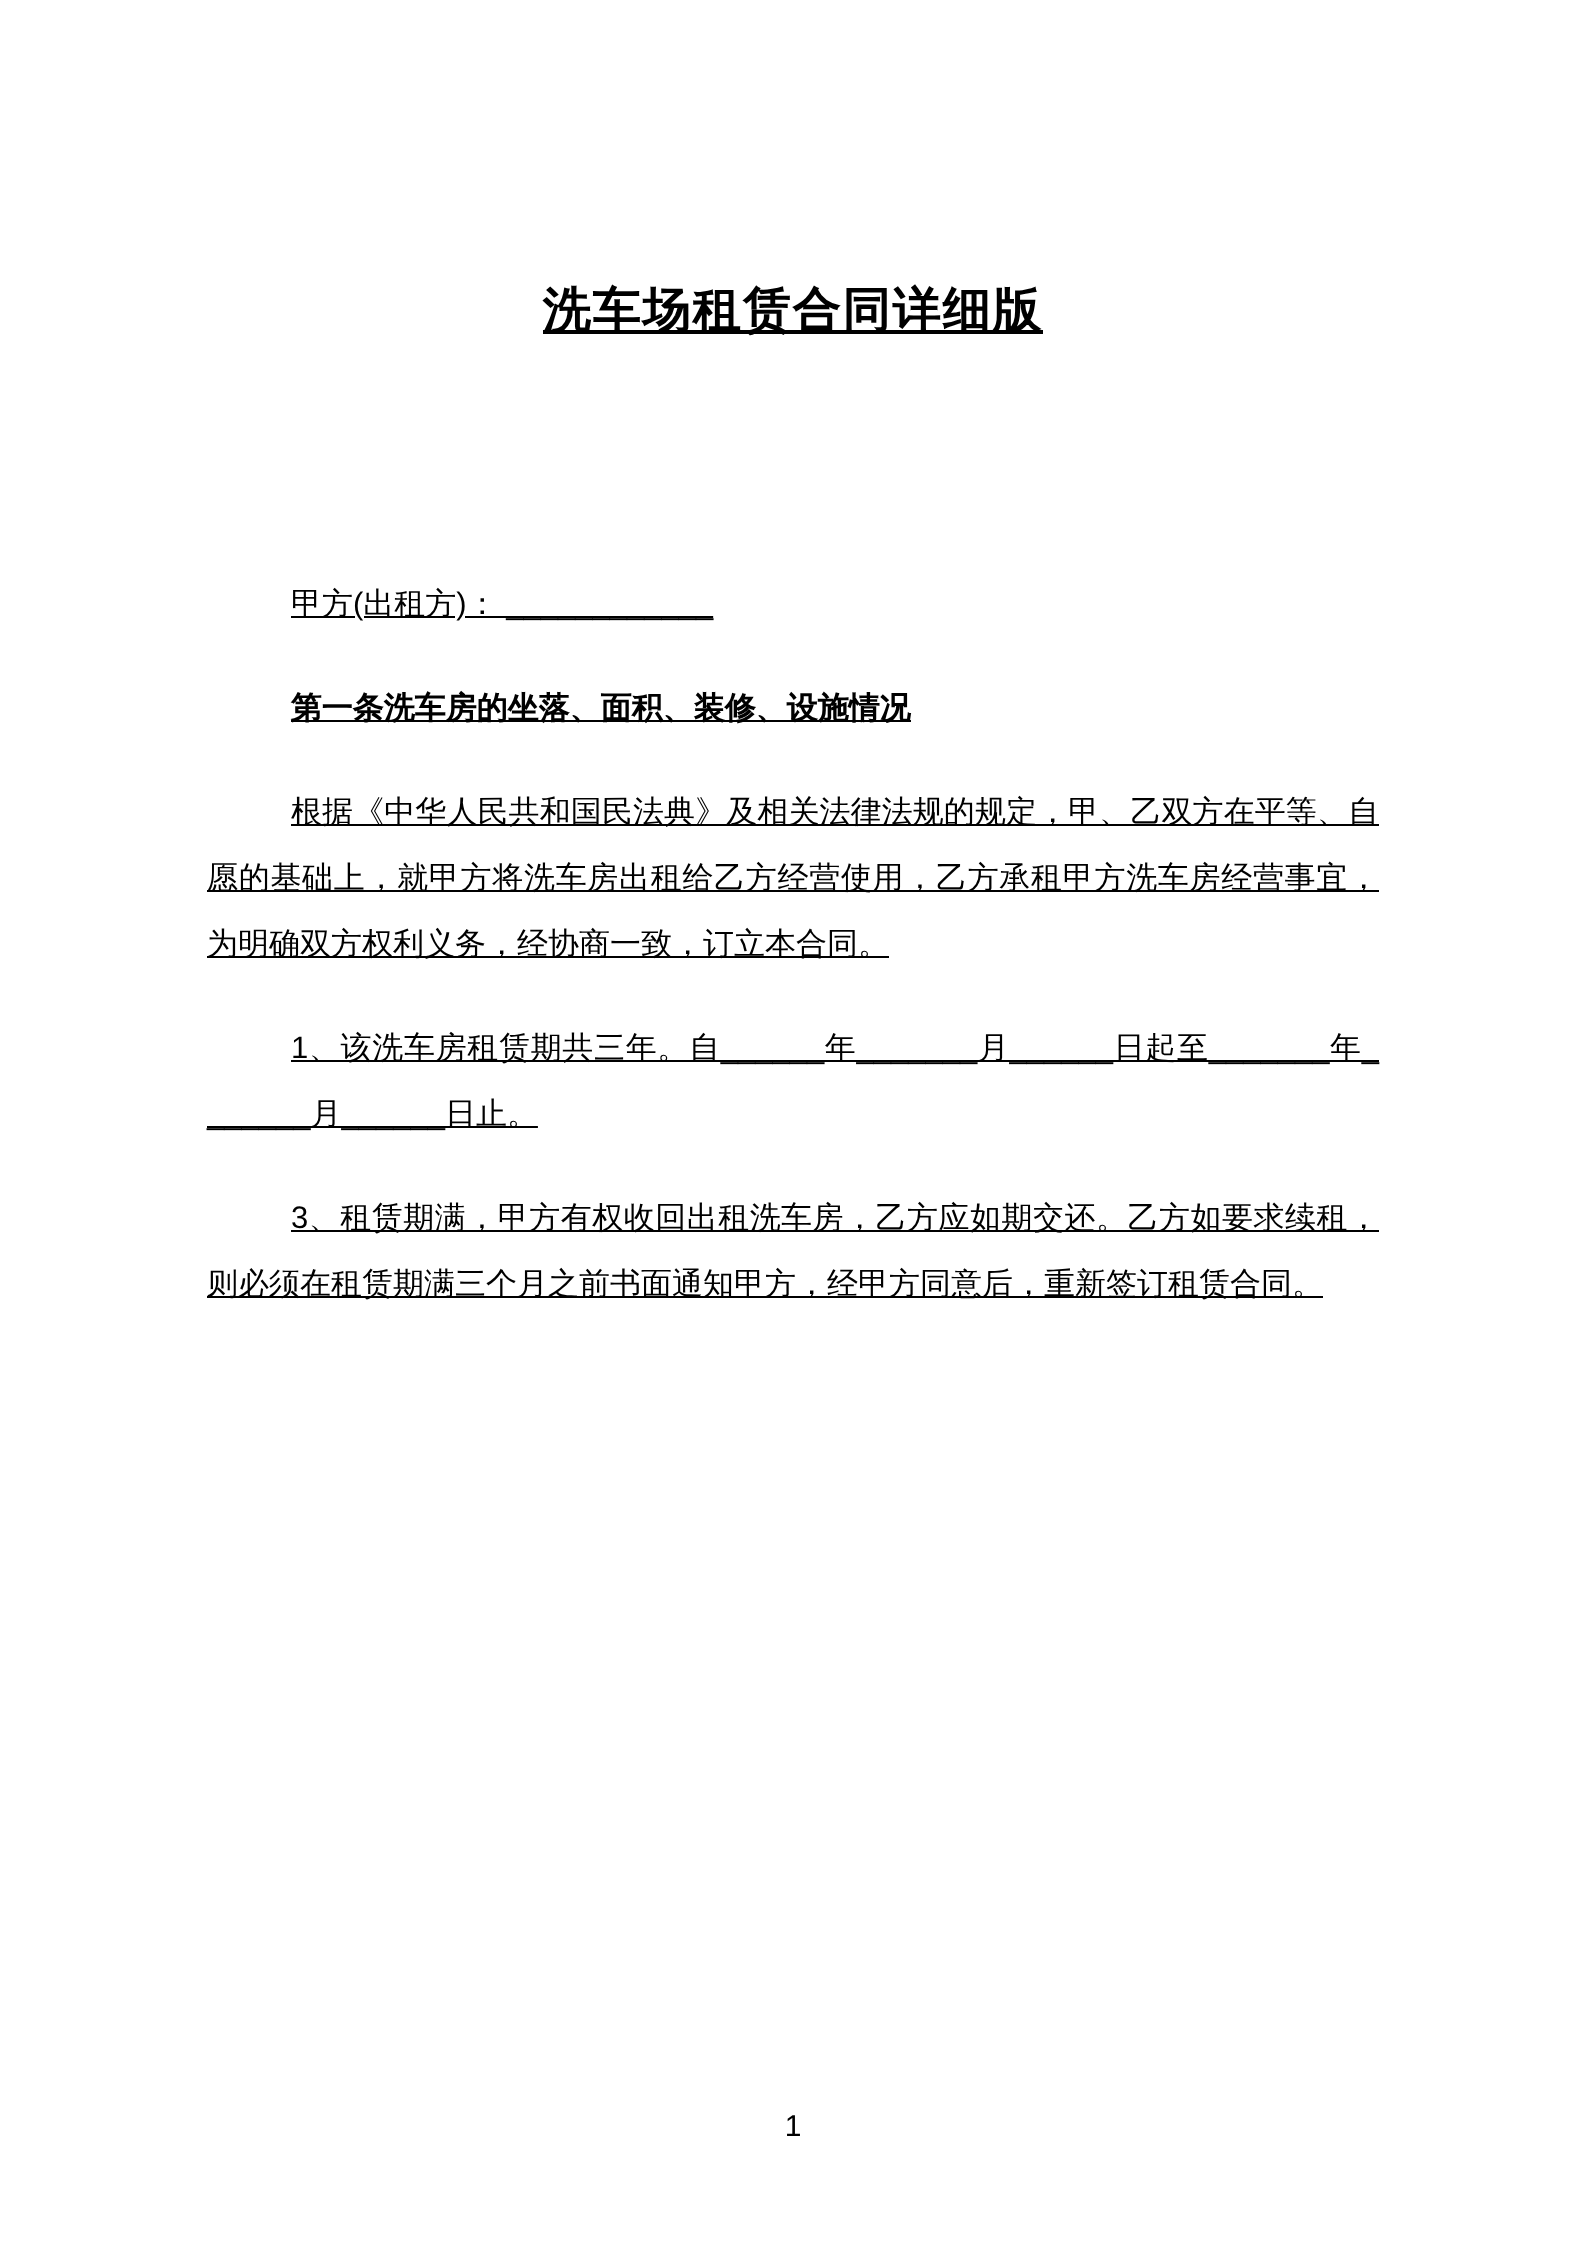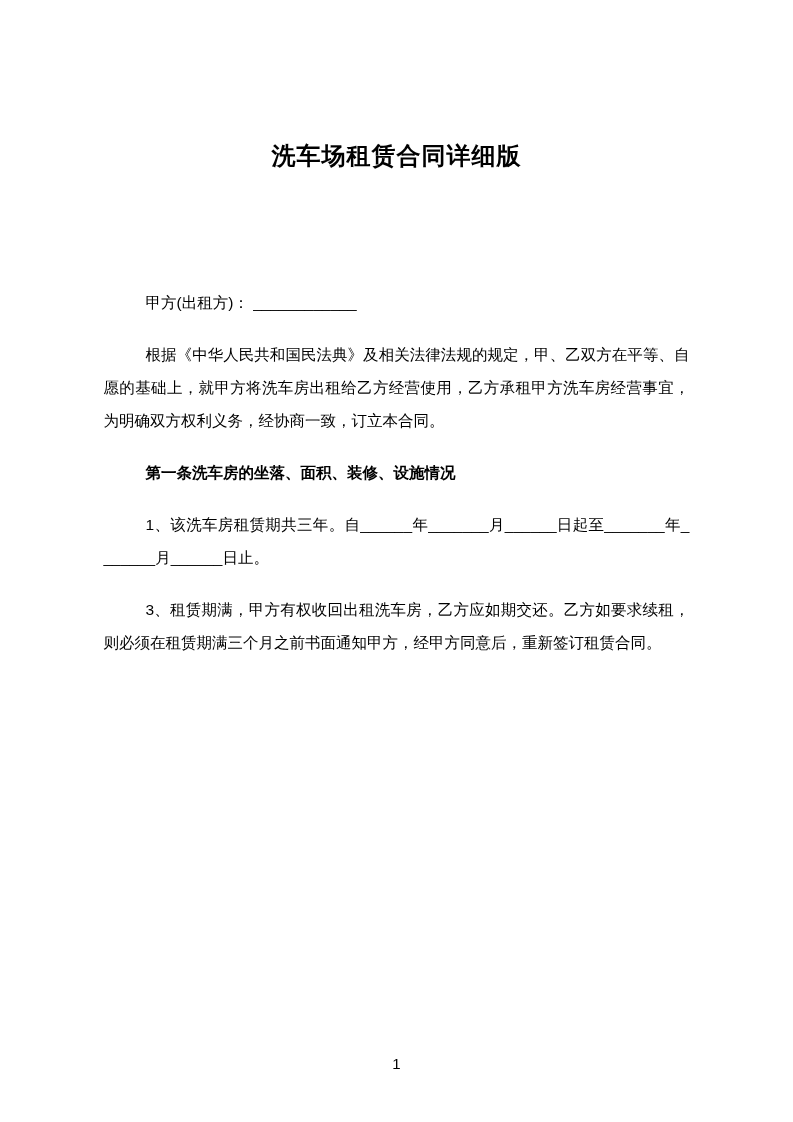--- a/index.html
+++ b/index.html
@@ -12,20 +12,21 @@
     width: 772px;
     height: 1122px;
     margin: 0 auto;
     background: #ffffff;
     color: #000000;
     font-family: "Liberation Sans", "DejaVu Sans", sans-serif;
     font-size: 15.5px;
     box-sizing: border-box;
     padding: 138px 93px 0 93px;
     overflow: hidden;
+    text-decoration: underline;
   }
   .doc-title {
     font-size: 24px;
     font-weight: 700;
     text-align: center;
     line-height: 36px;
     margin: 0 0 112px 0;
     letter-spacing: 1px;
   }
   .para {
@@ -52,23 +53,23 @@
 </head>
 <body>
 
 <div class="page">
 
   <h1 class="doc-title">洗车场租赁合同详细版</h1>
 
   <p class="para">甲方(出租方)： ____________</p>
 
 
+  <p class="para bold-heading">第一条洗车房的坐落、面积、装修、设施情况</p>
+
   <p class="para">根据《中华人民共和国民法典》及相关法律法规的规定，甲、乙双方在平等、自愿的基础上，就甲方将洗车房出租给乙方经营使用，乙方承租甲方洗车房经营事宜，为明确双方权利义务，经协商一致，订立本合同。</p>
-
-  <p class="para bold-heading">第一条洗车房的坐落、面积、装修、设施情况</p>
 
 
 
 
 
   <p class="para">1、该洗车房租赁期共三年。自______年_______月______日起至_______年_______月______日止。</p>
 
 
   <p class="para">3、租赁期满，甲方有权收回出租洗车房，乙方应如期交还。乙方如要求续租，则必须在租赁期满三个月之前书面通知甲方，经甲方同意后，重新签订租赁合同。</p>
 

